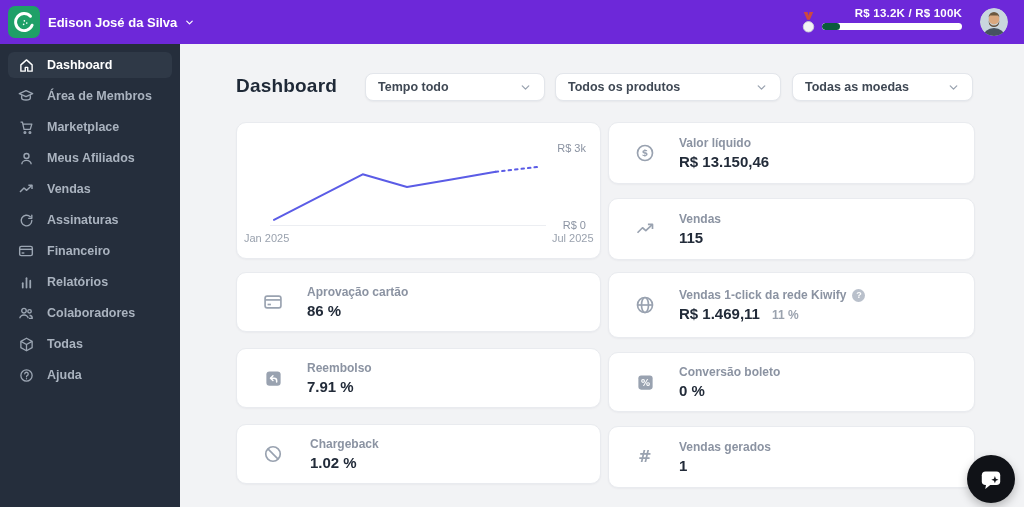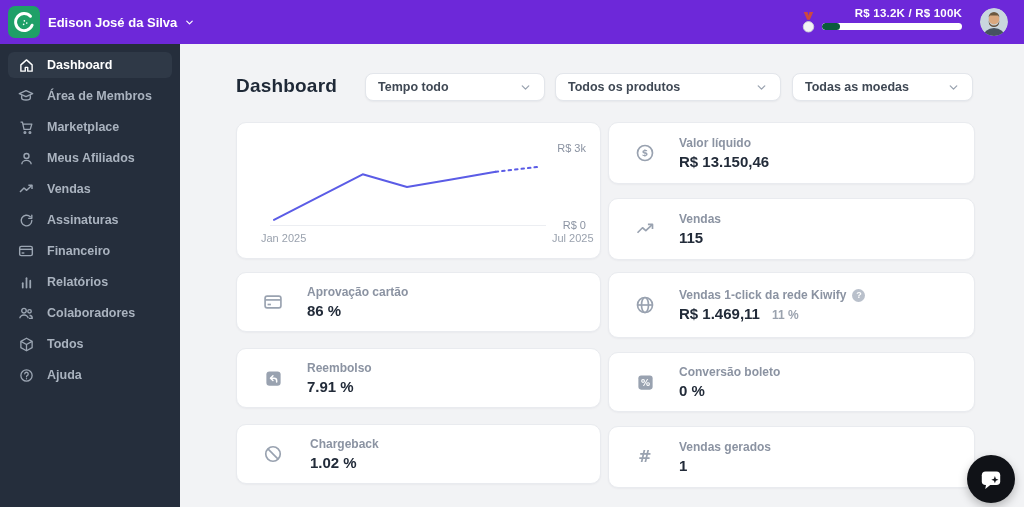--- a/index.html
+++ b/index.html
@@ -49,21 +49,21 @@
   .card-convb   { left:428px; top:308px; width:367px; height:60px; }
   .card-charge  { left:56px;  top:380px; width:365px; height:60px;gap:25px; }
   .card-bolg    { left:428px; top:382px; width:367px; height:62px; }
 
   
   .chart-svg { position:absolute; left:30px; top:24px; overflow:visible; }
   .chart-baseline { position:absolute; left:33px; top:102px; width:276px; height:1px; background:#eceef2; }
   .ylab { position:absolute; right:14px; font-size:11px; color:#8b93a2; }
   .ylab.top { top:19px; } .ylab.zero { top:96px; }
   .xlab { position:absolute; top:109px; font-size:11px; color:#9aa2ae; }
-  .xlab.left { left:24px; } .xlab.right { left:303px;margin-left:12px; }
+  .xlab.left { left:7px; } .xlab.right { left:303px;margin-left:12px; }
 
   .help-badge { width:13px; height:13px; border-radius:50%; background:#b9c0cb; color:#fff; font-size:9px; font-weight:800; display:inline-flex; align-items:center; justify-content:center; cursor:pointer; }
 
   .chat-fab { position:absolute; left:967px; top:455px; width:48px; height:48px; border-radius:50%; background:#101217; display:flex; align-items:center; justify-content:center; cursor:pointer; box-shadow:0 4px 10px rgba(0,0,0,.25); }
 </style>
 </head>
 <body>
 
 <div class="app">
 
@@ -200,21 +200,21 @@
       <span>Colaboradores</span>
     </div>
     <div class="side-item">
       <span class="sicon">
           <svg width="15" height="15" viewBox="0 0 24 24" fill="none" stroke-width="2.1" stroke-linejoin="round">
             <path d="M12 2 L21 7 V17 L12 22 L3 17 V7 Z"></path>
             <path d="M3 7 L12 12 L21 7"></path>
             <line x1="12" y1="12" x2="12" y2="22"></line>
           </svg>
         </span>
-      <span>Todos</span>
+      <span>Todas</span>
     </div>
     <div class="side-item">
       <span class="sicon">
           <svg width="15" height="15" viewBox="0 0 24 24" fill="none" stroke-width="2.1" stroke-linecap="round">
             <circle cx="12" cy="12" r="9"></circle>
             <path d="M9.2 9.2 a2.8 2.8 0 1 1 3.8 3 c-.8 .4 -1 .9 -1 1.8"></path>
             <line x1="12" y1="17.2" x2="12" y2="17.3"></line>
           </svg>
         </span>
       <span>Ajuda</span>

